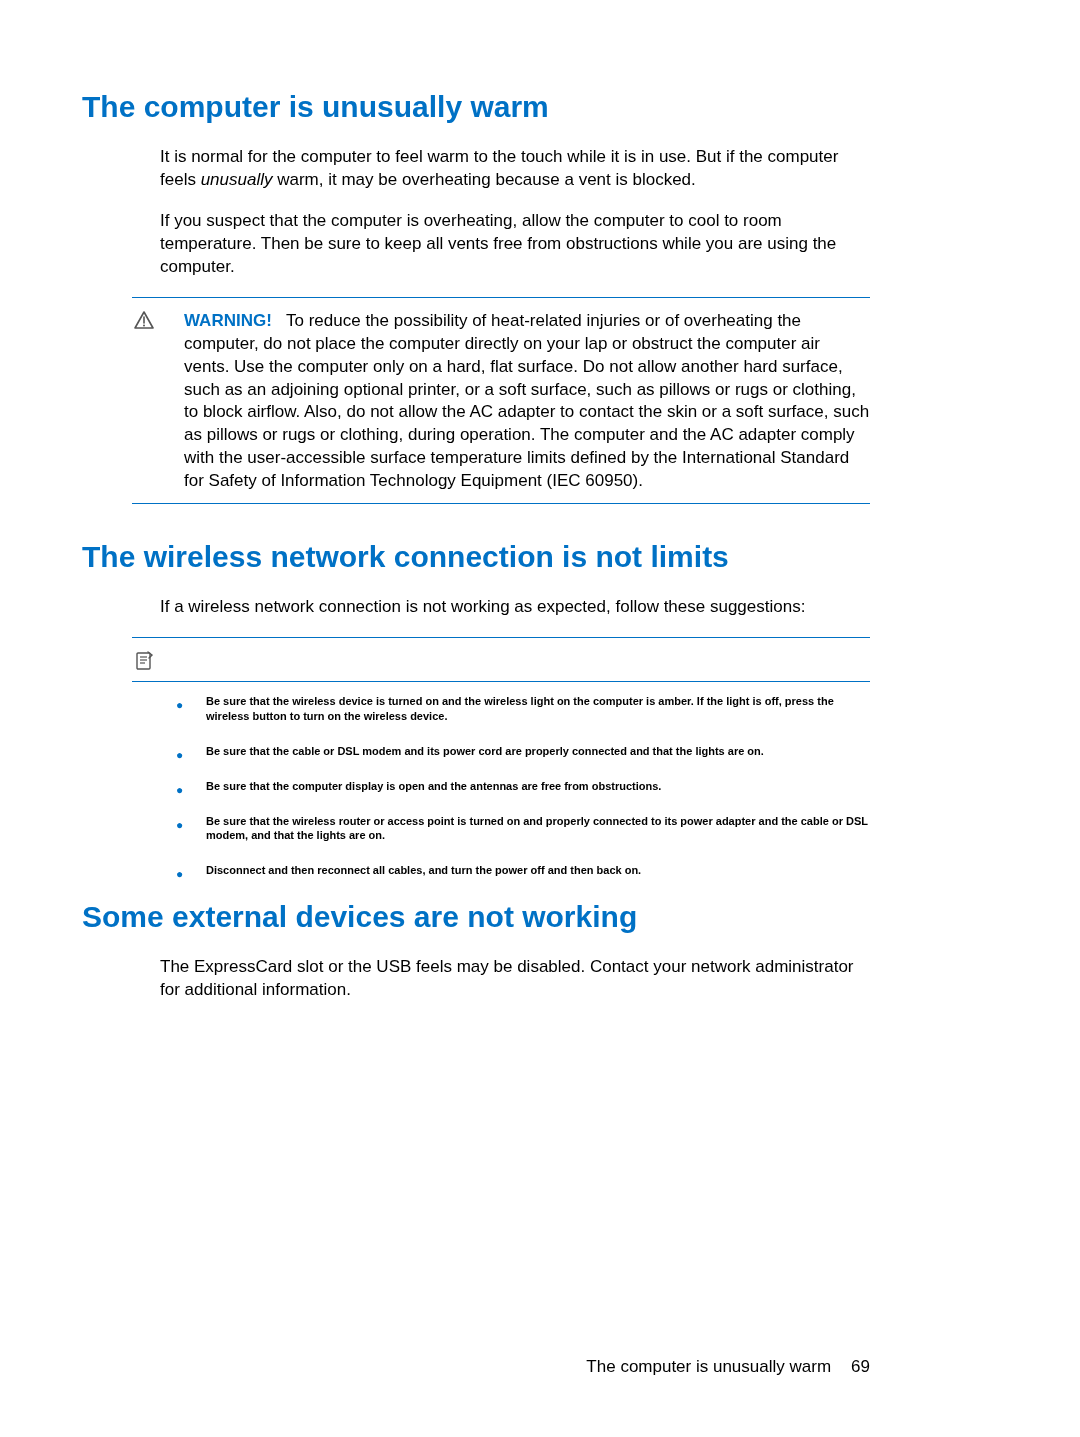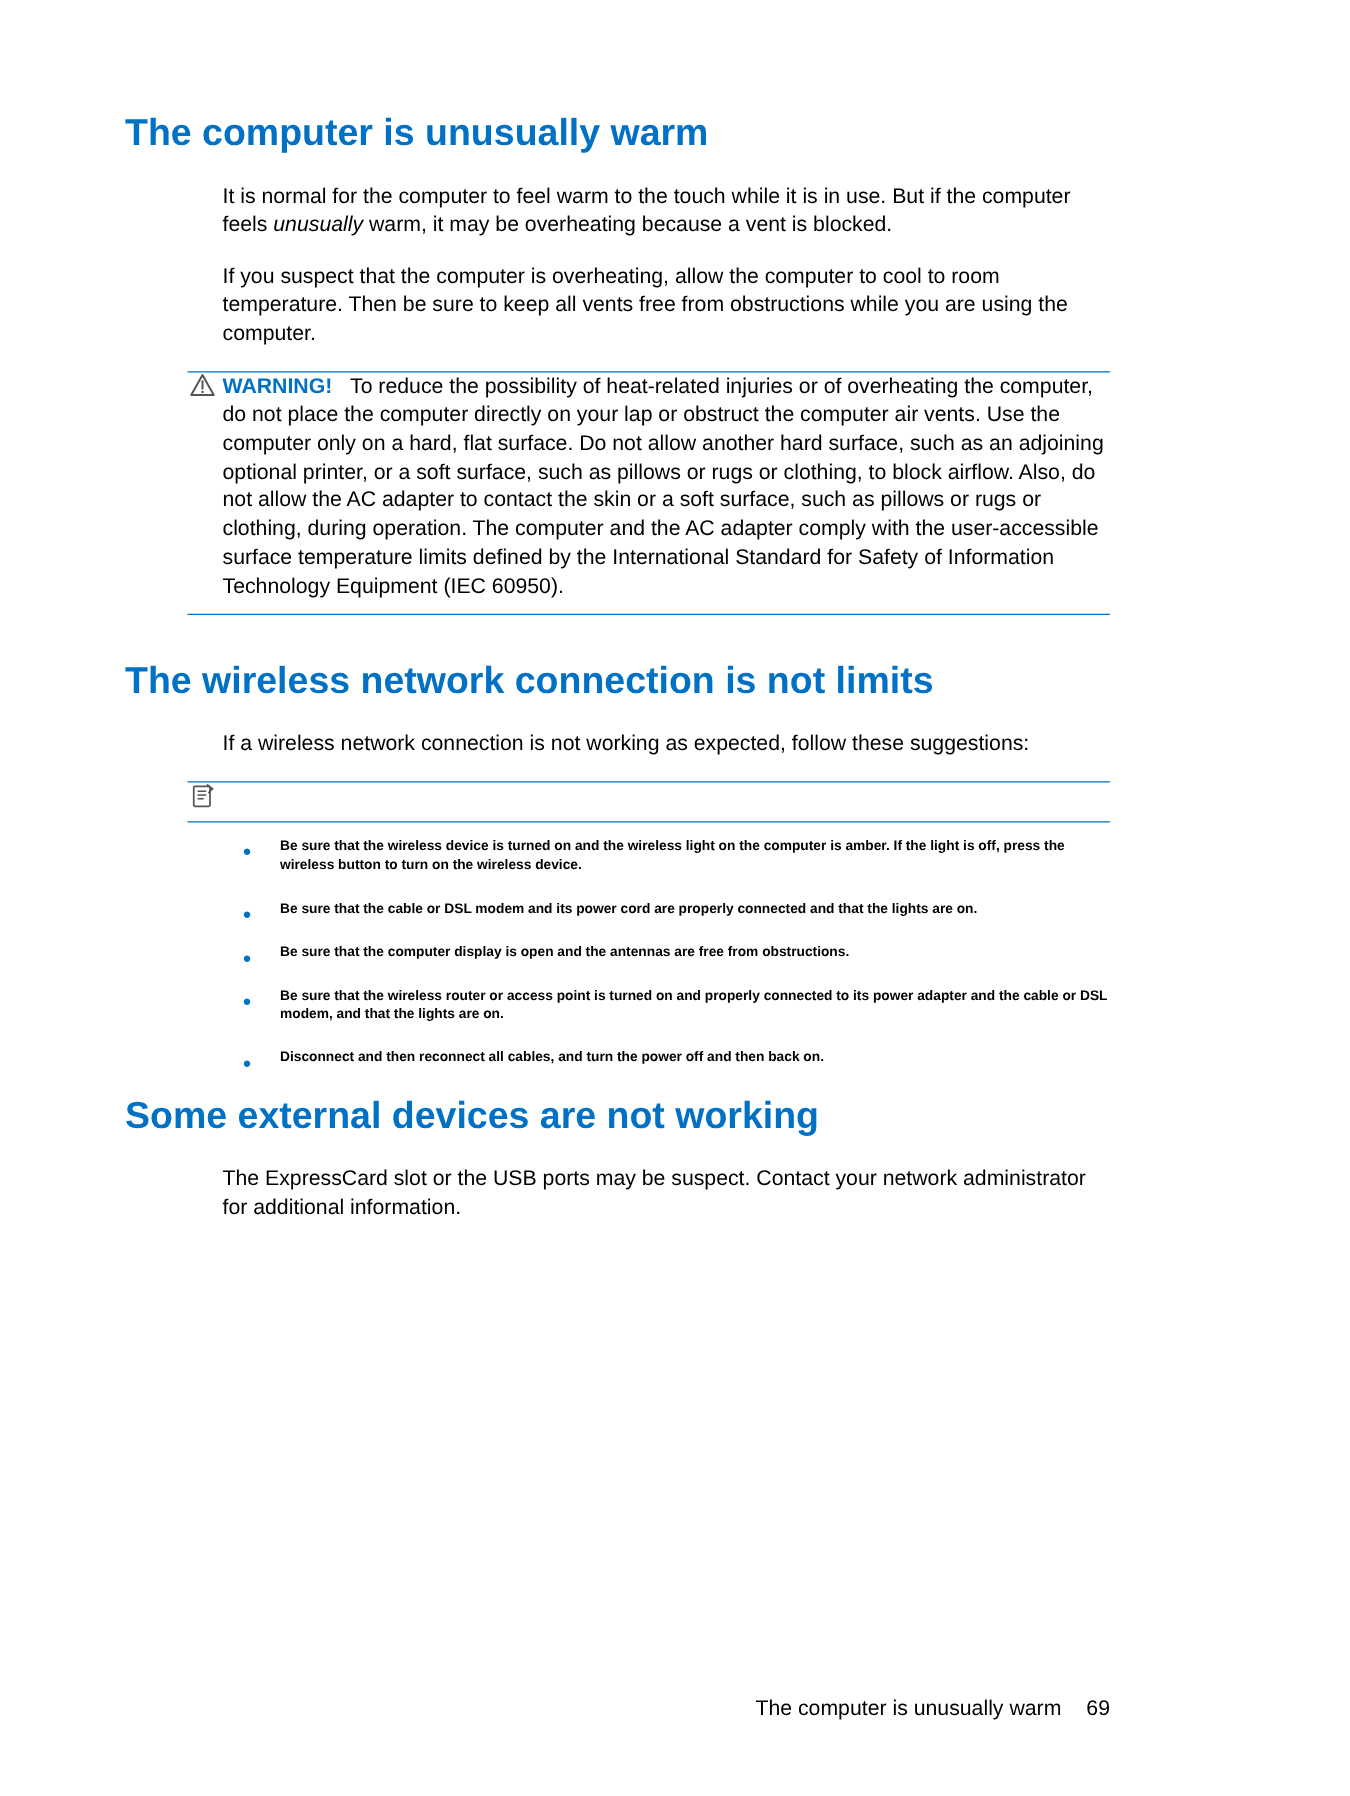--- a/index.html
+++ b/index.html
@@ -8,21 +8,20 @@
     height: 1437px;
     background: #ffffff;
     font-family: Arial, Helvetica, sans-serif;
     color: #000000;
   }
   .page {
     width: 952px;
     height: 1437px;
     padding: 90px 82px 60px 82px;
     position: relative;
-    margin-left: 18px;
   }
   h2.section-title {
     color: #0071c5;
     font-size: 30px;
     font-weight: bold;
     margin-bottom: 22px;
     margin-top: 36px;
   }
   h2.section-title.first {
     margin-top: 0;
@@ -35,24 +34,25 @@
     line-height: 1.35;
     margin-bottom: 18px;
   }
   .italic {
     font-style: italic;
     text-align: center;
   }
   .callout {
     border-top: 1.5px solid #0071c5;
     border-bottom: 1.5px solid #0071c5;
-    padding: 0 0 10px 0;
+    padding: 12px 0 10px 0;
     margin: 8px 0 12px 0;
     display: flex;
     align-items: flex-start;
+    gap: 24px;
   }
   .callout-icon {
     flex: 0 0 24px;
     display: flex;
     justify-content: center;
     align-items: flex-start;
     padding-top: 1px;
   }
   .callout-body {
     flex: 1;
@@ -146,21 +146,21 @@
     <li>Be sure that the wireless device is turned on and the wireless light on the computer is amber. If the light is off, press the wireless button to turn on the wireless device.</li>
     <li>Be sure that the cable or DSL modem and its power cord are properly connected and that the lights are on.</li>
     <li>Be sure that the computer display is open and the antennas are free from obstructions.</li>
     <li>Be sure that the wireless router or access point is turned on and properly connected to its power adapter and the cable or DSL modem, and that the lights are on.</li>
     <li>Disconnect and then reconnect all cables, and turn the power off and then back on.</li>
   </ul>
 
   <h2 class="section-title" style="margin-top:22px;">Some external devices are not working</h2>
 
   <div class="indent">
-    <p class="body">The ExpressCard slot or the USB ports may be suspect. Contact your network administrator for additional information.</p>
+    <p class="body">The ExpressCard slot or the USB feels may be disabled. Contact your network administrator for additional information.</p>
   </div>
 
   <div class="footer">
     <span>The computer is unusually warm</span>
     <span>69</span>
   </div>
 
 </div>
 
 </body></html>

